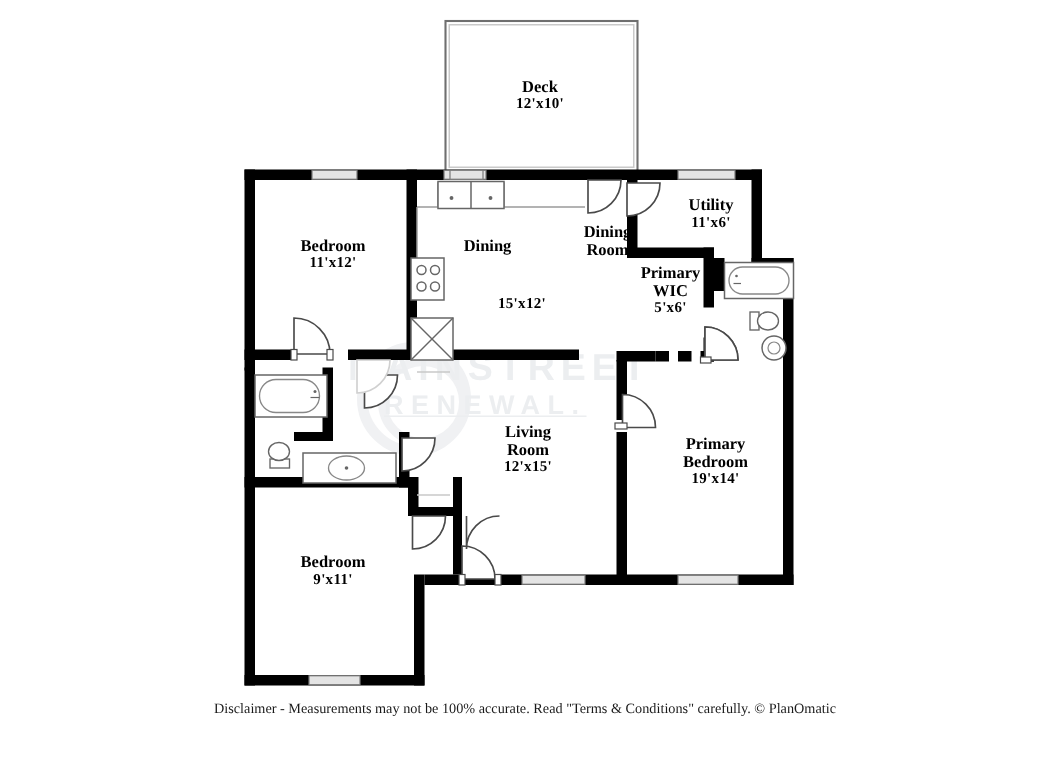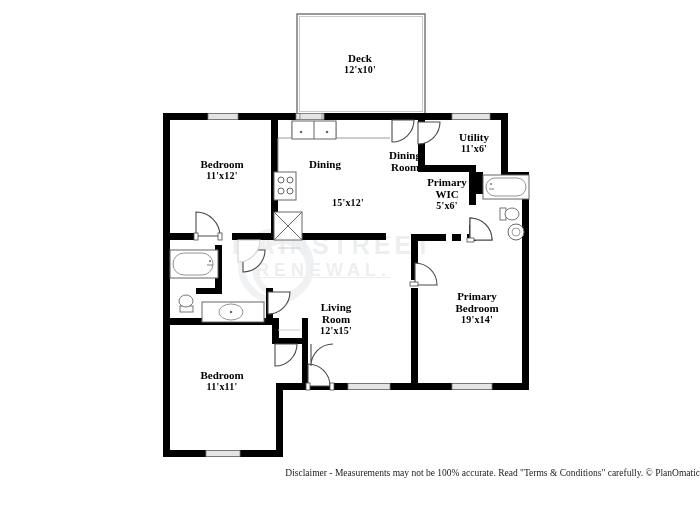--- a/index.html
+++ b/index.html
@@ -23,21 +23,21 @@
              border:6px solid #f0f1f3;border-radius:50%;}
 
   
   .lbl{position:absolute;text-align:center;color:#000000;
        font-family:Liberation Serif, serif;font-weight:bold;
        line-height:12px;white-space:nowrap;}
   .lbl .nm{font-size:11px;display:block;}
   .lbl .dm{font-size:10px;display:block;letter-spacing:.2px;}
 
   
-  #disclaimer{position:absolute;left:0;top:468px;width:700px;text-align:right;
+  #disclaimer{position:absolute;left:0;top:468px;width:700px;text-align:center;
               font-family:"Liberation Serif", serif;font-size:9.5px;color:#1a1a1a;}
 </style>
 </head>
 <body>
 
 <div id="page">
 
   <div class="watermark">
     <div class="wm-circle"></div>
     <div class="wm-circle2"></div>
@@ -256,30 +256,30 @@
   <div class="lbl" style="left:434px;top:131px;width:80px;">
     <span class="nm">Utility</span>
     <span class="dm">11'x6'</span>
   </div>
 
   <div class="lbl" style="left:412px;top:176px;width:70px;">
     <span class="nm" style="white-space:normal;width:52px;margin:0 auto;">Primary WIC</span>
     <span class="dm">5'x6'</span>
   </div>
 
-  <div class="lbl" style="left:301px;top:282px;width:70px;margin-top:19px;">
+  <div class="lbl" style="left:317px;top:282px;width:70px;">
     <span class="nm" style="white-space:normal;width:46px;margin:0 auto;">Living Room</span>
     <span class="dm">12'x15'</span>
   </div>
 
   <div class="lbl" style="left:437px;top:290px;width:80px;">
     <span class="nm" style="white-space:normal;width:62px;margin:0 auto;">Primary Bedroom</span>
     <span class="dm">19'x14'</span>
   </div>
 
   <div class="lbl" style="left:172px;top:369px;width:100px;">
     <span class="nm">Bedroom</span>
-    <span class="dm">11'x11'</span>
+    <span class="dm">9'x11'</span>
   </div>
 
   <div id="disclaimer">Disclaimer - Measurements may not be 100% accurate. Read "Terms &amp; Conditions" carefully. © PlanOmatic</div>
 
 </div>
 
 </body></html>

